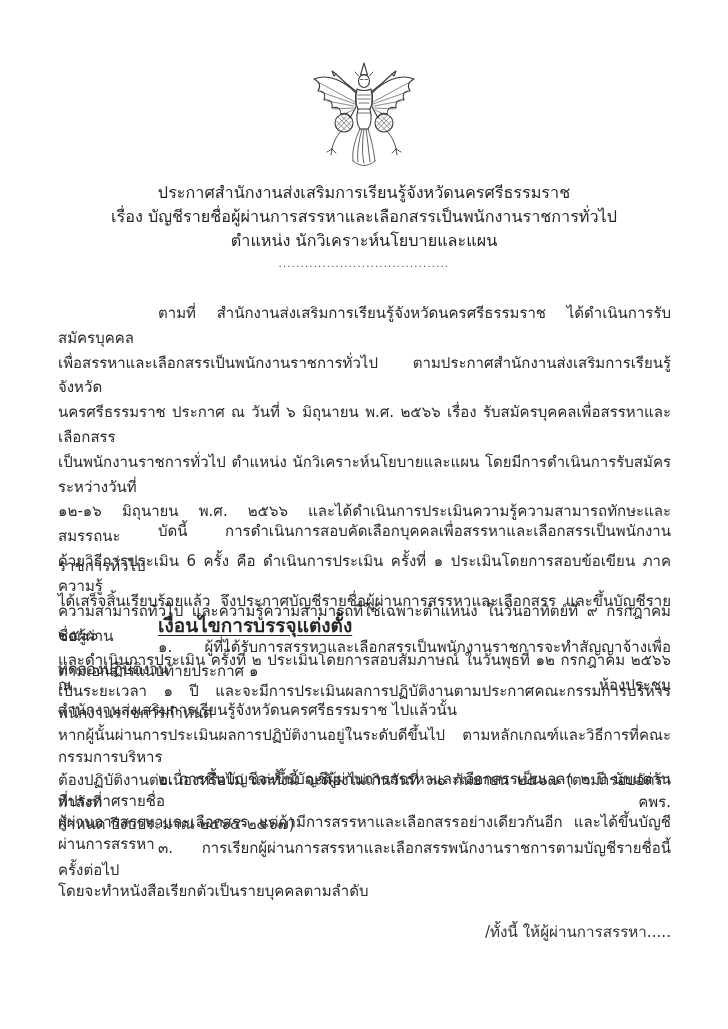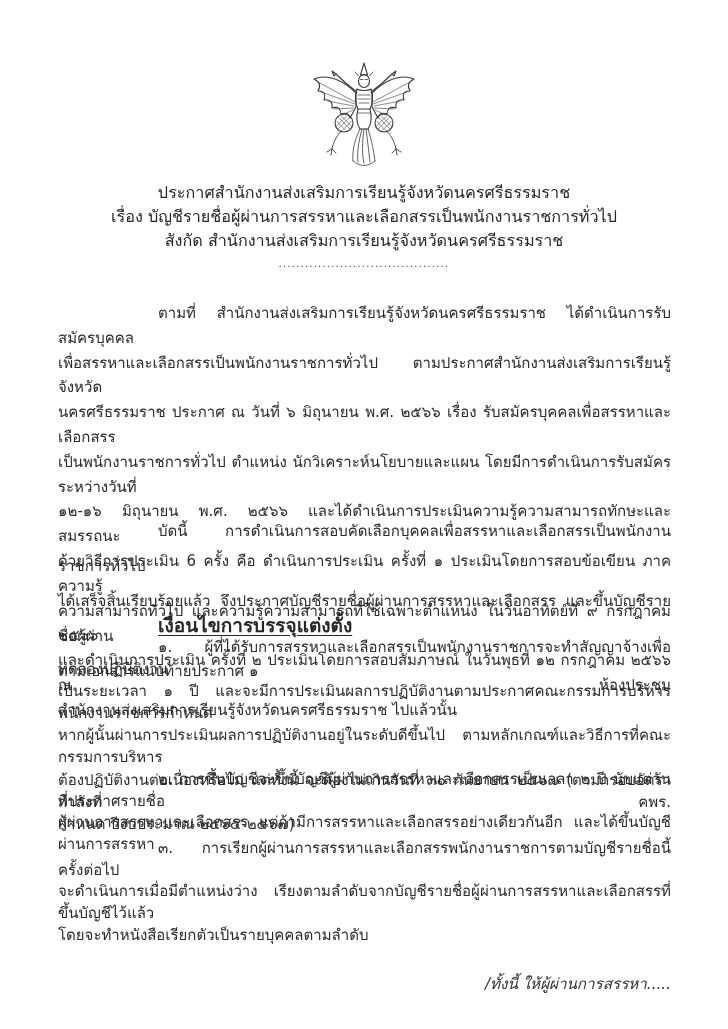--- a/index.html
+++ b/index.html
@@ -26,22 +26,22 @@
   .i3 { top:838px; line-height:21.7px; }
   .ln { white-space:normal; }
   .jl { text-align:justify; text-align-last:justify; }
   .ind { text-indent:100px; }
   .heading {
     position:absolute; left:158px; top:610px;
     font-size:19px; font-weight:600; color:#262626;
     text-decoration:underline; text-underline-offset:3px;
   }
   .footer-note {
-    position:absolute; left:58px; top:972px; width:613px;
-    text-align:right; font-size:15.2px; color:#333;font-style:italic;
+    position:absolute; left:58px; top:920px; width:613px;
+    text-align:right; font-size:15.2px; color:#333;
   }
 </style>
 </head>
 <body>
 
 <div class="page">
 
   <div class="emblem">
     <svg viewBox="0 0 112 108" width="112" height="110" aria-hidden="true">
       <g fill="none" stroke="#3a3a3a" stroke-width="1.1" stroke-linecap="round" stroke-linejoin="round">
@@ -69,21 +69,21 @@
         <path d="M50 52 h12" stroke-width="0.7"></path>
         <path d="M52 68 C46 80 44 92 45 100 M56 68 C54 82 54 94 56 102 M60 68 C64 80 66 92 67 100 M54 68 C50 82 49 94 50 101 M58 68 C60 82 61 94 62 101" stroke-width="0.8"></path>
         <path d="M45 100 C52 106 60 106 67 100" stroke-width="0.8"></path>
       </g>
     </svg>
   </div>
 
   <div class="title-block">
     <div>ประกาศสำนักงานส่งเสริมการเรียนรู้จังหวัดนครศรีธรรมราช</div>
     <div>เรื่อง บัญชีรายชื่อผู้ผ่านการสรรหาและเลือกสรรเป็นพนักงานราชการทั่วไป</div>
-    <div>สังกัด สำนักงานส่งเสริมการเรียนรู้จังหวัดนครศรีธรรมราช</div>
+    <div>ตำแหน่ง นักวิเคราะห์นโยบายและแผน</div>
     <div class="dots">.......................................</div>
   </div>
 
   <div class="para p1">
     <div class="ln jl ind">ตามที่ สำนักงานส่งเสริมการเรียนรู้จังหวัดนครศรีธรรมราช ได้ดำเนินการรับสมัครบุคคล</div>
     <div class="ln jl">เพื่อสรรหาและเลือกสรรเป็นพนักงานราชการทั่วไป ตามประกาศสำนักงานส่งเสริมการเรียนรู้จังหวัด</div>
     <div class="ln jl">นครศรีธรรมราช ประกาศ ณ วันที่ ๖ มิถุนายน พ.ศ. ๒๕๖๖ เรื่อง รับสมัครบุคคลเพื่อสรรหาและเลือกสรร</div>
     <div class="ln jl">เป็นพนักงานราชการทั่วไป ตำแหน่ง นักวิเคราะห์นโยบายและแผน โดยมีการดำเนินการรับสมัคร ระหว่างวันที่</div>
     <div class="ln jl">๑๒-๑๖ มิถุนายน พ.ศ. ๒๕๖๖ และได้ดำเนินการประเมินความรู้ความสามารถทักษะและสมรรถนะ</div>
     <div class="ln jl">ด้วยวิธีการประเมิน 6 ครั้ง คือ ดำเนินการประเมิน ครั้งที่ ๑ ประเมินโดยการสอบข้อเขียน ภาคความรู้</div>
@@ -108,19 +108,18 @@
     <div class="ln">กำหนด ปีงบประมาณ ๒๕๖๔-๒๕๖๗)</div>
   </div>
 
   <div class="para i2">
     <div class="ln jl ind">๒. การขึ้นบัญชีจะขึ้นบัญชีผู้ผ่านการสรรหาและเลือกสรรเป็นเวลา ๒ ปี นับแต่วันที่ประกาศรายชื่อ</div>
     <div class="ln jl">ผู้ผ่านการสรรหาและเลือกสรร แต่ถ้ามีการสรรหาและเลือกสรรอย่างเดียวกันอีก และได้ขึ้นบัญชีผ่านการสรรหา</div>
   </div>
 
   <div class="para i3">
     <div class="ln jl ind">๓. การเรียกผู้ผ่านการสรรหาและเลือกสรรพนักงานราชการตามบัญชีรายชื่อนี้ครั้งต่อไป</div>
-    <div class="ln jl">จะดำเนินการเมื่อมีตำแหน่งว่าง เรียงตามลำดับจากบัญชีรายชื่อผู้ผ่านการสรรหาและเลือกสรรที่ขึ้นบัญชีไว้แล้ว</div>
     <div class="ln">โดยจะทำหนังสือเรียกตัวเป็นรายบุคคลตามลำดับ</div>
   </div>
 
   <div class="footer-note">/ทั้งนี้ ให้ผู้ผ่านการสรรหา.....</div>
 
 </div>
 
 </body></html>

